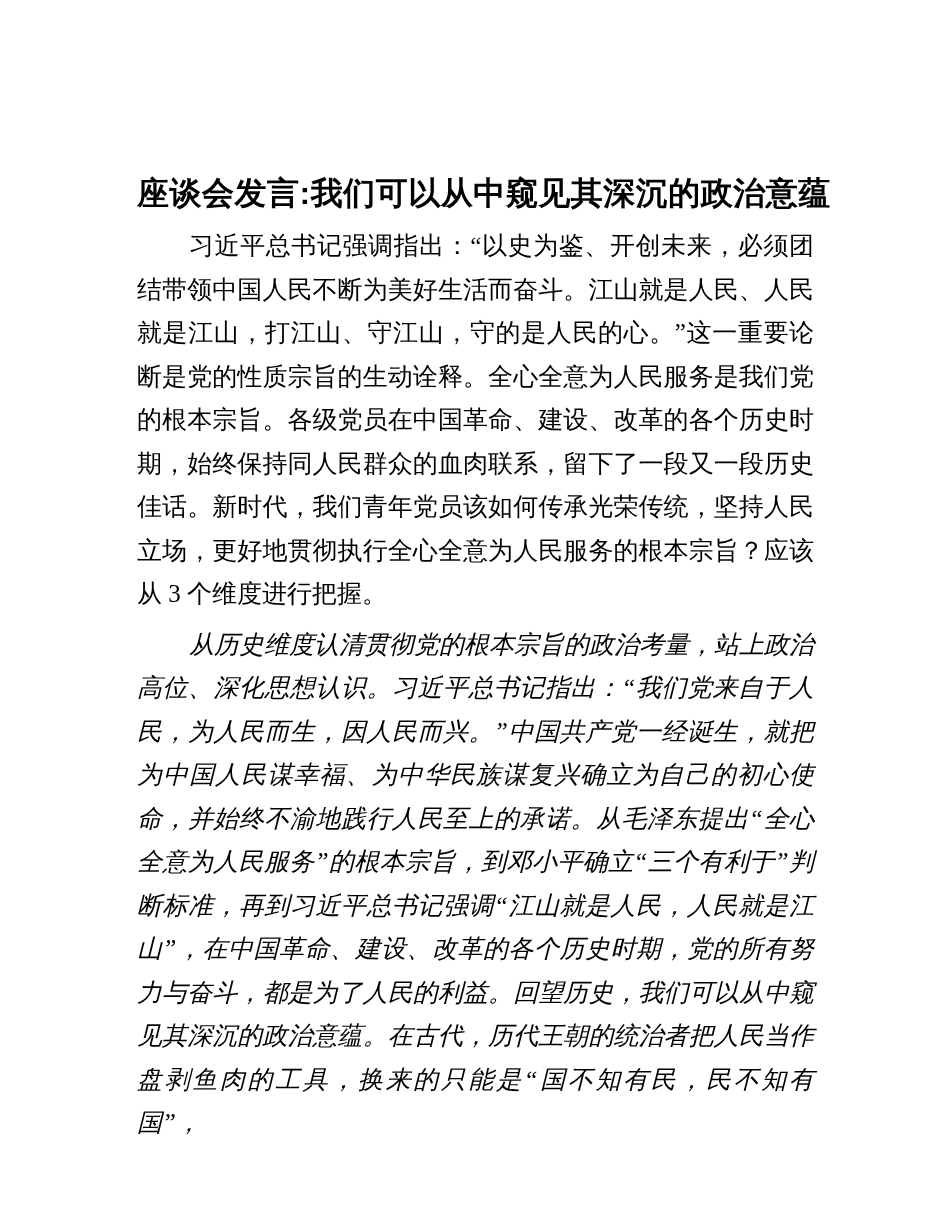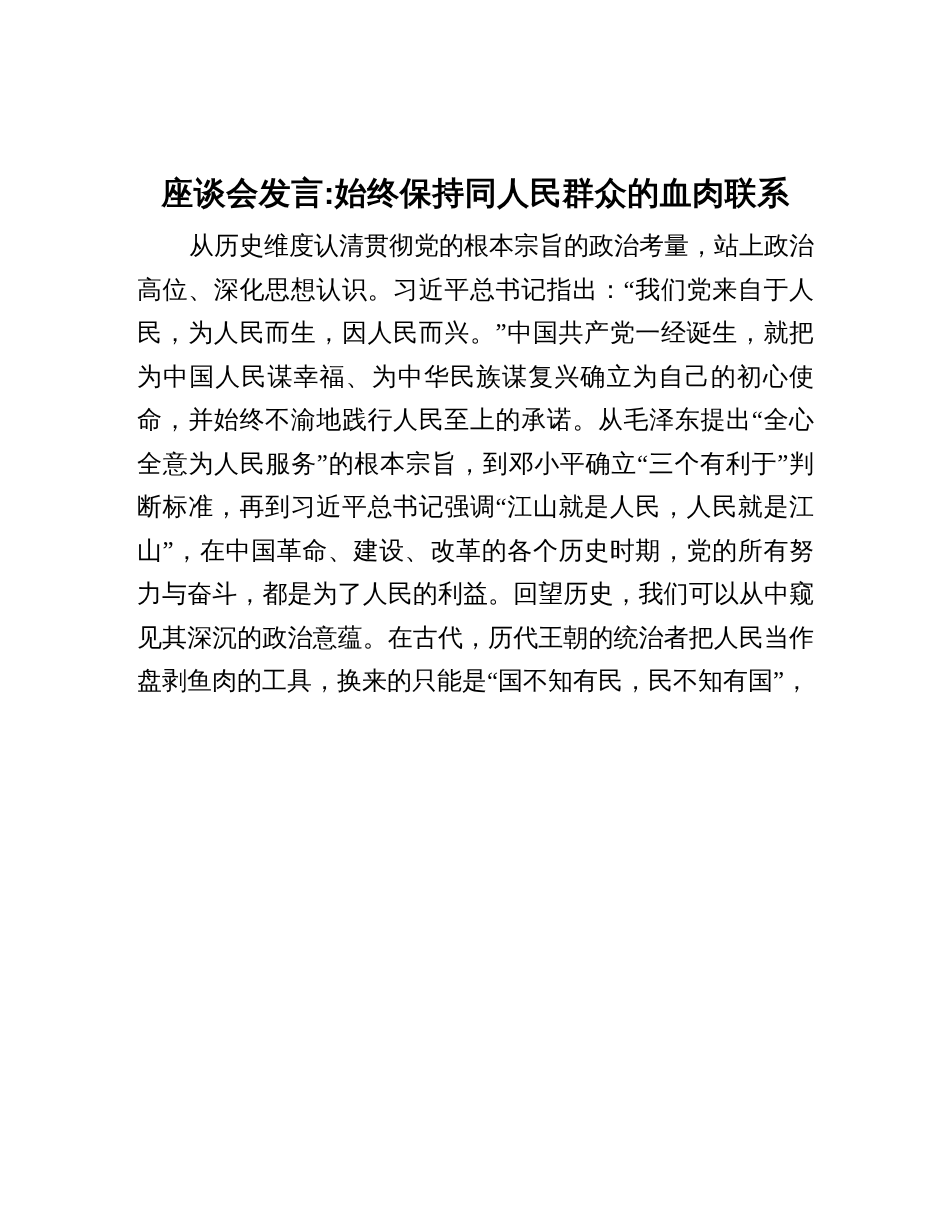--- a/index.html
+++ b/index.html
@@ -45,16 +45,17 @@
   .doc-paragraph + .doc-paragraph {
     margin-top: 7px;
     font-style: italic;
   }
 </style>
 </head>
 <body>
 
 <div class="page">
   <div class="content">
-    <h1 class="doc-title">座谈会发言:始终保持同人民群众的血肉联系</h1>
+    <h1 class="doc-title">座谈会发言:我们可以从中窥见其深沉的政治意蕴</h1>
+    <p class="doc-paragraph">习近平总书记强调指出：“以史为鉴、开创未来，必须团结带领中国人民不断为美好生活而奋斗。江山就是人民、人民就是江山，打江山、守江山，守的是人民的心。”这一重要论断是党的性质宗旨的生动诠释。全心全意为人民服务是我们党的根本宗旨。各级党员在中国革命、建设、改革的各个历史时期，始终保持同人民群众的血肉联系，留下了一段又一段历史佳话。新时代，我们青年党员该如何传承光荣传统，坚持人民立场，更好地贯彻执行全心全意为人民服务的根本宗旨？应该从 3 个维度进行把握。</p>
     <p class="doc-paragraph">从历史维度认清贯彻党的根本宗旨的政治考量，站上政治高位、深化思想认识。习近平总书记指出：“我们党来自于人民，为人民而生，因人民而兴。”中国共产党一经诞生，就把为中国人民谋幸福、为中华民族谋复兴确立为自己的初心使命，并始终不渝地践行人民至上的承诺。从毛泽东提出“全心全意为人民服务”的根本宗旨，到邓小平确立“三个有利于”判断标准，再到习近平总书记强调“江山就是人民，人民就是江山”，在中国革命、建设、改革的各个历史时期，党的所有努力与奋斗，都是为了人民的利益。回望历史，我们可以从中窥见其深沉的政治意蕴。在古代，历代王朝的统治者把人民当作盘剥鱼肉的工具，换来的只能是“国不知有民，民不知有国”，</p>
   </div>
 </div>
 
 </body></html>

